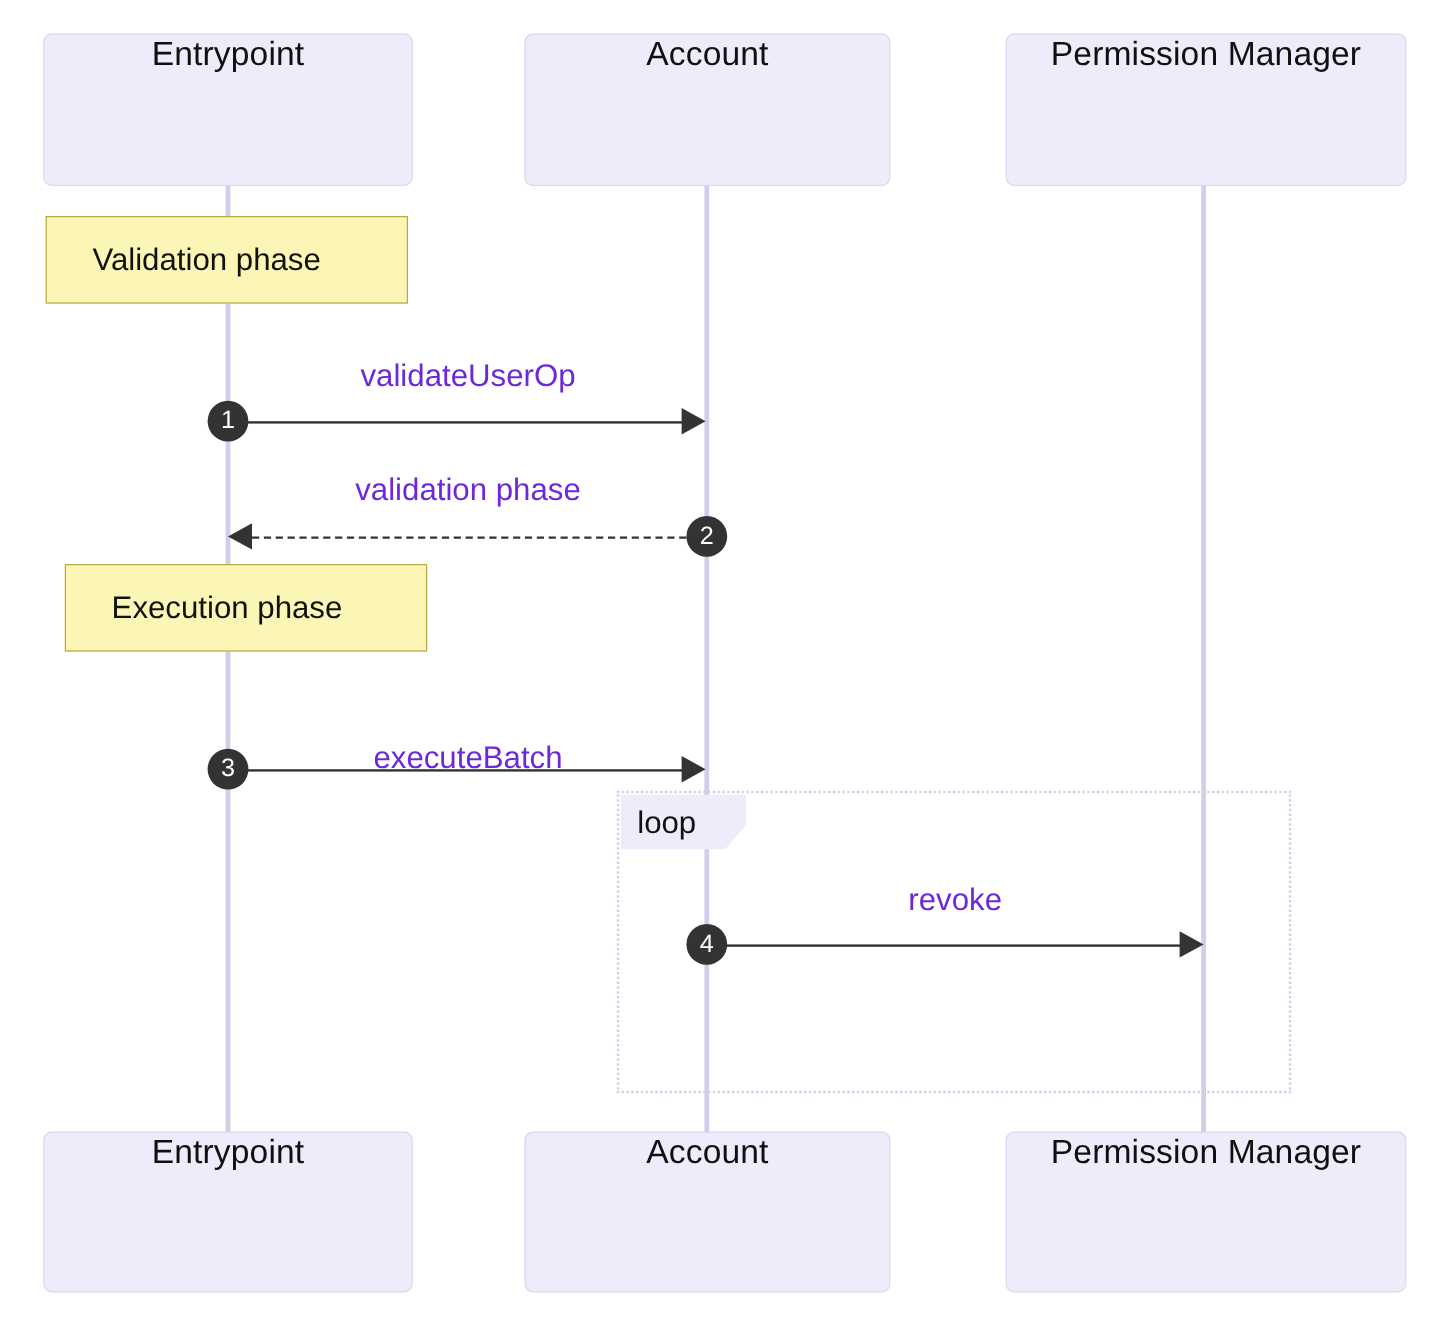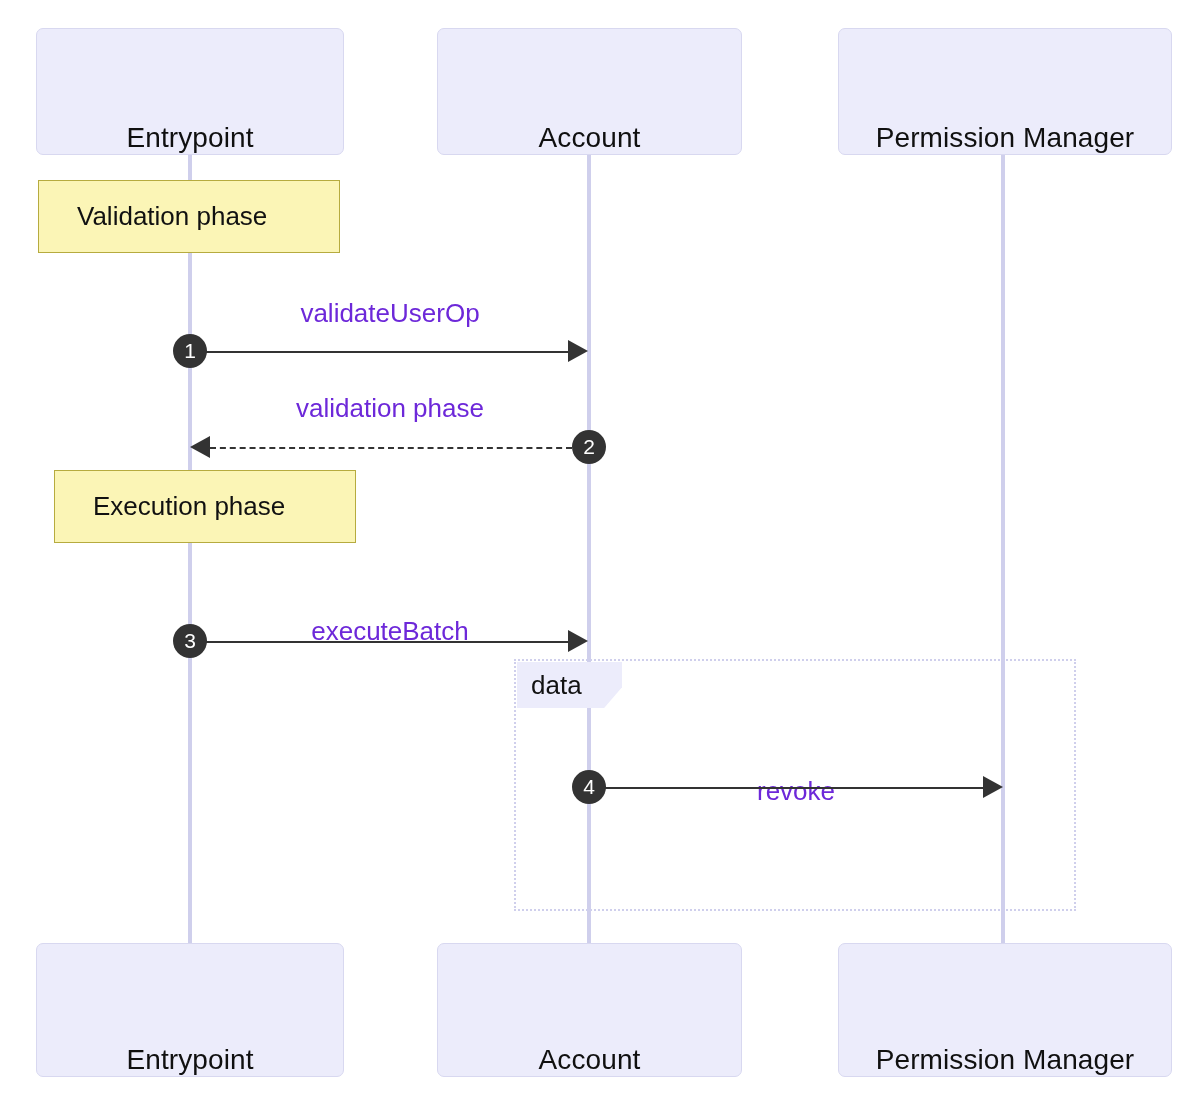--- a/index.html
+++ b/index.html
@@ -30,21 +30,21 @@
   }
 
   
   .participant {
     position: absolute;
     box-sizing: border-box;
     background: #ececfb;
     border: 1.6px solid #d8d8f0;
     border-radius: 7px;
     display: flex;
-    align-items: flex-end;
+    align-items: flex-start;
     justify-content: center;
     color: #101010;
     font-size: 28px;
     letter-spacing: .1px;
   }
 
   
   .note {
     position: absolute;
     box-sizing: border-box;
@@ -177,24 +177,24 @@
     <span>executeBatch</span>
   </div>
   <div class="msg-line" style="left:190px; top:641px; width:380px;"></div>
   <div class="arrow-head right" style="left:568px; top:630px;"></div>
   <div class="seq-num" style="left:173px; top:624px;">
     <span>3</span>
   </div>
 
   <div class="loop-box" style="left:514px; top:659px; width:562px; height:252px;"></div>
   <div class="loop-tag" style="left:517px; top:662px; width:105px; height:46px;">
-    <span>data</span>
-  </div>
-
-  <div class="msg-label" style="left:671px; top:734px; width:250px;margin-top:42px;">
+    <span>loop</span>
+  </div>
+
+  <div class="msg-label" style="left:671px; top:734px; width:250px;">
     <span>revoke</span>
   </div>
   <div class="msg-line" style="left:589px; top:787px; width:396px;"></div>
   <div class="arrow-head right" style="left:983px; top:776px;"></div>
   <div class="seq-num" style="left:572px; top:770px;">
     <span>4</span>
   </div>
 
 
   <div class="participant" style="left:36px; top:943px; width:308px; height:134px;">

